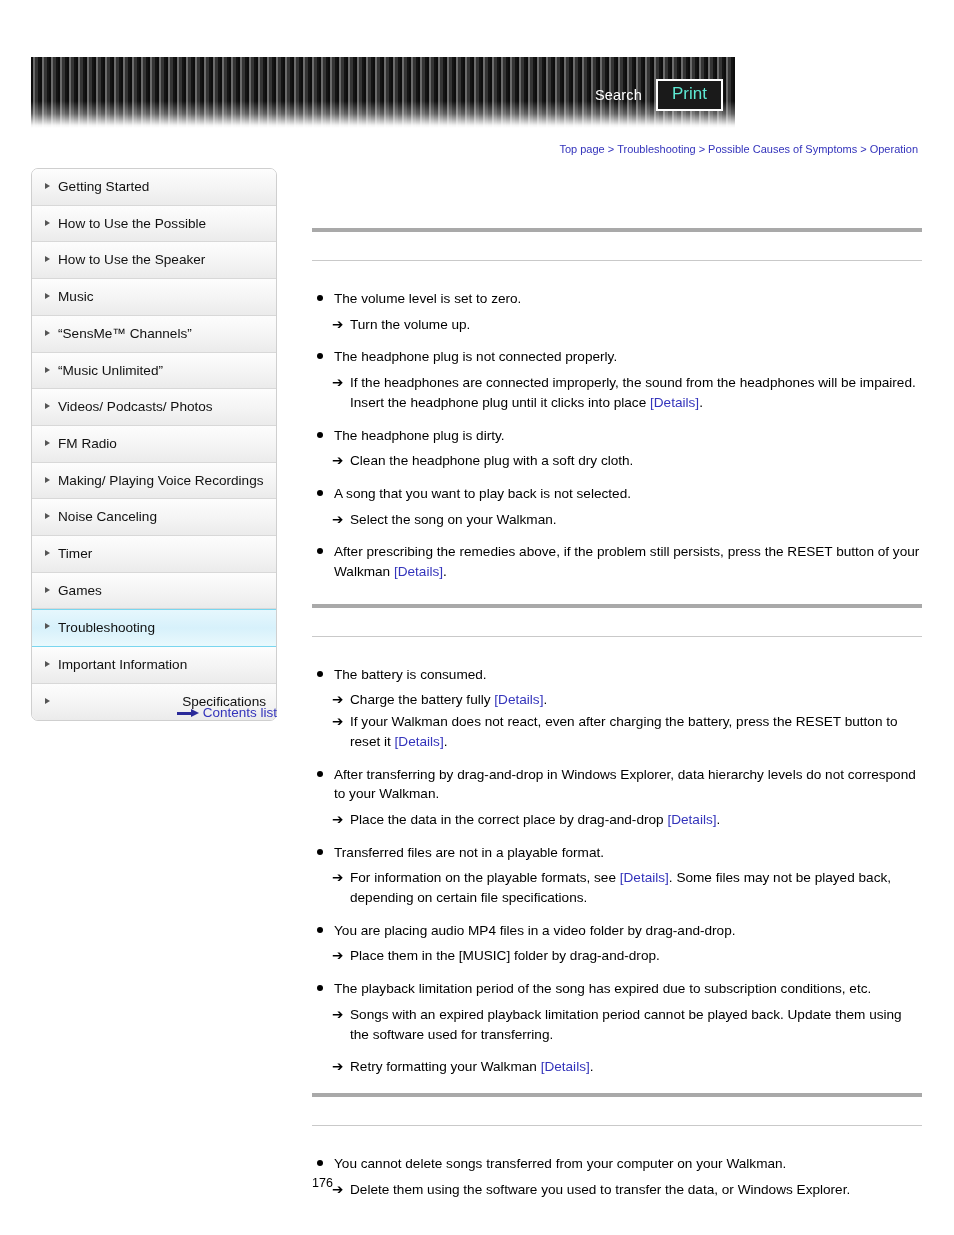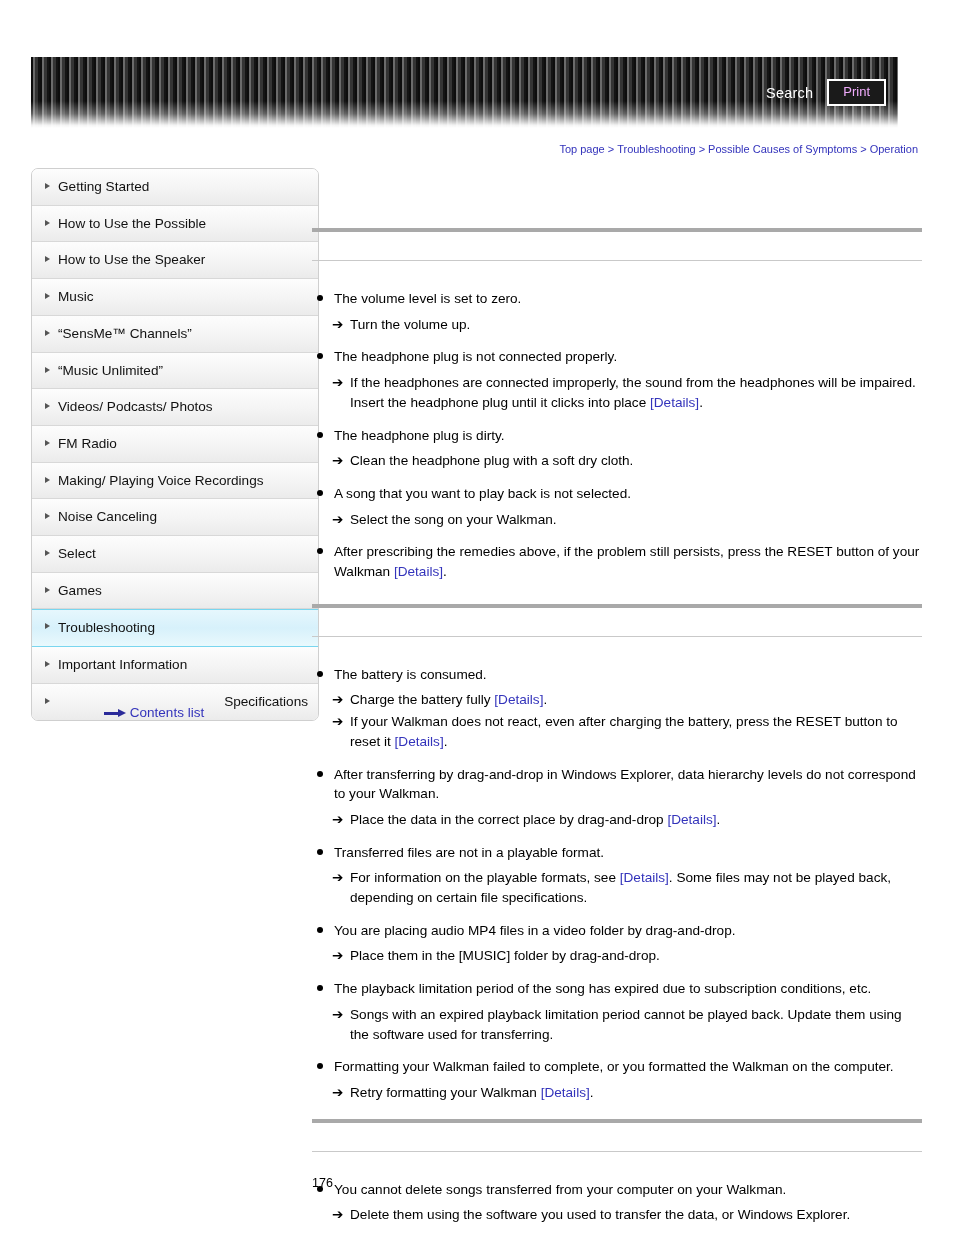--- a/index.html
+++ b/index.html
@@ -14,21 +14,21 @@
     font-family: "Liberation Sans", sans-serif;
     color: #000000;
     -webkit-font-smoothing: antialiased;
   }
 
   
   #header-banner {
     position: absolute;
     left: 31px;
     top: 57px;
-    width: 867px;
+    width: 704px;
     height: 71px;
     background-image:
       linear-gradient(to bottom,
          rgba(255,255,255,0.00) 0%,
          rgba(255,255,255,0.00) 68%,
          rgba(255,255,255,0.55) 88%,
          rgba(255,255,255,1.00) 100%),
       linear-gradient(to bottom, #2b2b2b 0%, #3a3a3a 45%, #1f1f1f 100%),
       repeating-linear-gradient(to right,
          #111111 0px, #111111 3px,
@@ -59,22 +59,22 @@
     display: flex;
     align-items: center;
     gap: 14px;
   }
   #search-label {
     color: #ffffff;
     font-size: 14.5px;
     letter-spacing: 0.2px;
   }
   #print-button {
-    color: #f0abfc;
-    font-size: 13px;
+    color: #5eead4;
+    font-size: 17px;
     border: 2px solid #ffffff;
     background: #1a1a1a;
     padding: 4px 14px 5px 14px;
     line-height: 1.1;
     cursor: pointer;
   }
 
   
   #breadcrumb {
     position: absolute;
@@ -85,21 +85,21 @@
     white-space: nowrap;
   }
   #breadcrumb .crumb { color: #3333bb; cursor: pointer; }
   #breadcrumb .sep { color: #3333bb; margin: 0 3px; }
 
   
   #sidebar {
     position: absolute;
     left: 31px;
     top: 168px;
-    width: 288px;
+    width: 246px;
     border: 1px solid #cfcfcf;
     border-radius: 7px;
     background: #ffffff;
     box-sizing: border-box;
     overflow: hidden;
   }
   .side-item {
     position: relative;
     padding: 8px 10px 8px 26px;
     font-size: 13.6px;
@@ -125,21 +125,21 @@
     border-bottom: 1px solid #79d6ef;
   }
   .side-item.active .tri { top: 13px; }
 
   
   #contents-list {
     position: absolute;
     left: 31px;
     top: 705px;
     width: 246px;
-    text-align: center;
+    text-align: right;
     font-size: 13.5px;
     color: #3333bb;
     cursor: pointer;
     white-space: nowrap;
   }
   #contents-arrow {
     display: inline-block;
     position: relative;
     width: 22px;
     height: 8px;
@@ -255,21 +255,21 @@
     <div class="side-item"><span class="tri"></span><span>Getting Started</span></div>
     <div class="side-item"><span class="tri"></span><span>How to Use the Possible</span></div>
     <div class="side-item"><span class="tri"></span><span>How to Use the Speaker</span></div>
     <div class="side-item"><span class="tri"></span><span>Music</span></div>
     <div class="side-item"><span class="tri"></span><span>“SensMe™ Channels”</span></div>
     <div class="side-item"><span class="tri"></span><span>“Music Unlimited”</span></div>
     <div class="side-item"><span class="tri"></span><span>Videos/ Podcasts/ Photos</span></div>
     <div class="side-item"><span class="tri"></span><span>FM Radio</span></div>
     <div class="side-item"><span class="tri"></span><span>Making/ Playing Voice Recordings</span></div>
     <div class="side-item"><span class="tri"></span><span>Noise Canceling</span></div>
-    <div class="side-item"><span class="tri"></span><span>Select</span></div>
+    <div class="side-item"><span class="tri"></span><span>Timer</span></div>
     <div class="side-item"><span class="tri"></span><span>Games</span></div>
     <div class="side-item active"><span class="tri"></span><span>Troubleshooting</span></div>
     <div class="side-item"><span class="tri"></span><span>Important Information</span></div>
     <div class="side-item"><span class="tri"></span><span>Specifications</span></div>
   </div>
 
 <div id="contents-list">
   <span id="contents-arrow"></span><span>Contents list</span>
 </div>
 
@@ -317,21 +317,20 @@
       </div>
       <div class="group">
         <div class="cause"><span class="dot"></span>You are placing audio MP4 files in a video folder by drag-and-drop.</div>
         <div class="remedy"><span class="arrow">➔</span>Place them in the [MUSIC] folder by drag-and-drop.</div>
       </div>
       <div class="group">
         <div class="cause"><span class="dot"></span>The playback limitation period of the song has expired due to subscription conditions, etc.</div>
         <div class="remedy"><span class="arrow">➔</span>Songs with an expired playback limitation period cannot be played back. Update them using the software used for transferring.</div>
       </div>
       <div class="group">
-        <div class="cause"><span class="dot"></span>Formatting your Walkman failed to complete, or you formatted the Walkman on the computer.</div>
         <div class="remedy"><span class="arrow">➔</span>Retry formatting your Walkman <span class="dlink">[Details]</span>.</div>
       </div>
     </div>
     <div class="rule-thick"></div>
     <div class="section-head"></div>
     <div class="rule-thin"></div>
     <div class="section-body">
       <div class="group">
         <div class="cause"><span class="dot"></span>You cannot delete songs transferred from your computer on your Walkman.</div>
         <div class="remedy"><span class="arrow">➔</span>Delete them using the software you used to transfer the data, or Windows Explorer.</div>

